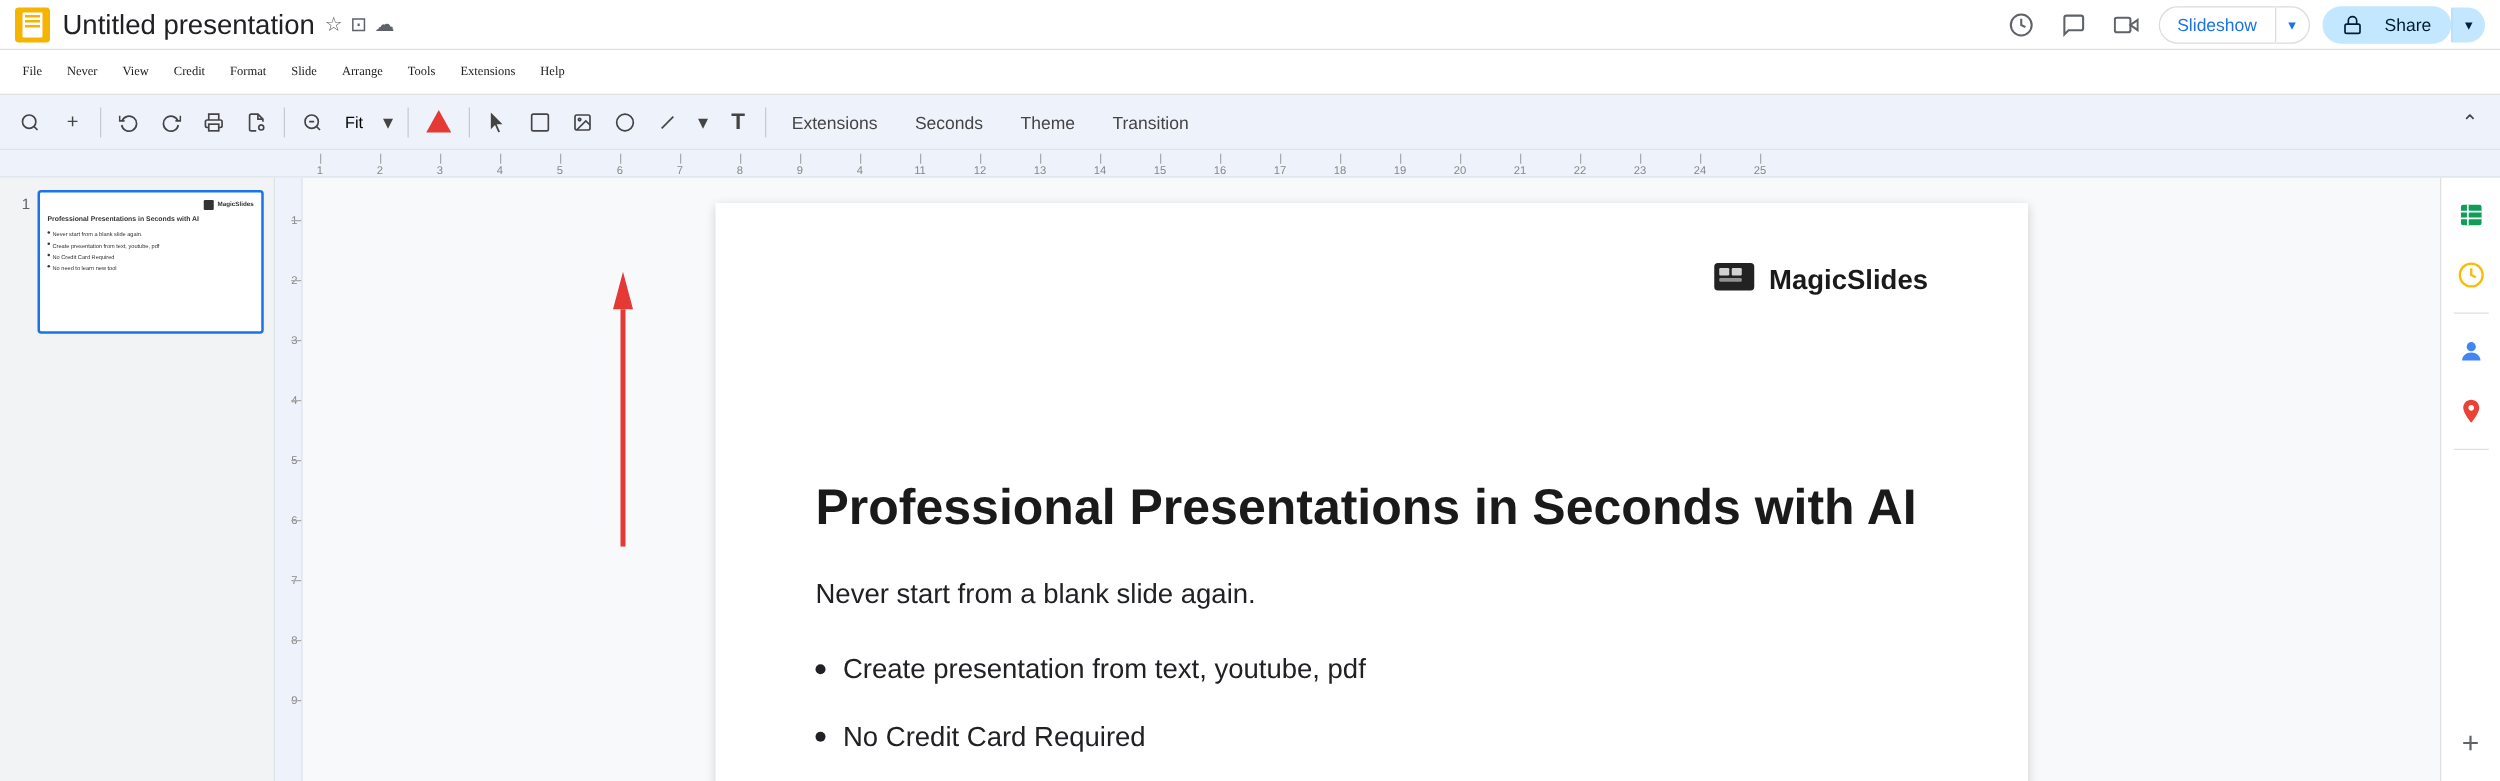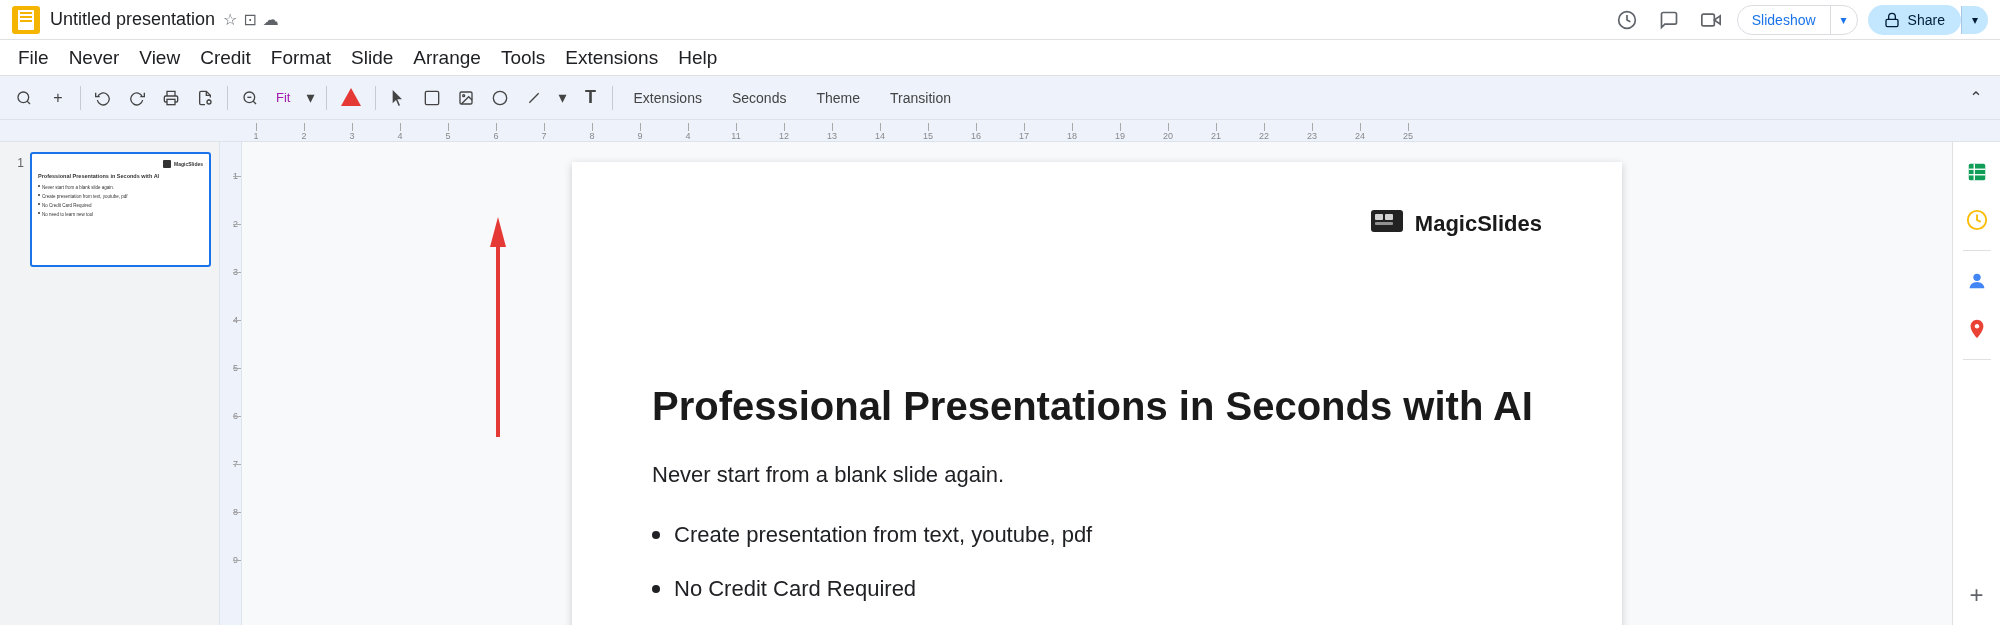--- a/index.html
+++ b/index.html
@@ -30,21 +30,21 @@
     }
     #app-icon-inner::after {
       content: '';
       position: absolute;
       top: 2px; left: 2px; right: 2px;
       height: 2px;
       background: #f4b400;
       box-shadow: 0 4px 0 #f4b400, 0 8px 0 #f4b400;
     }
     #doc-title {
-      font-size: 18px;
+      font-size: 22px;
       color: #202124;
       margin-right: 8px;
       font-weight: 400;
     }
     .title-icon {
       color: #5f6368;
       font-size: 16px;
       margin-right: 6px;
       cursor: pointer;
     }
@@ -81,21 +81,21 @@
       border-right: 1px solid #dadce0;
     }
     #slideshow-arrow {
       padding: 6px 10px;
       color: #1a73e8;
       font-size: 12px;
     }
     #share-btn {
       display: flex;
       align-items: center;
-      gap: 8px;
+      gap: 18px;
       background: #c2e7ff;
       border: none;
       border-radius: 20px;
       padding: 7px 16px;
       cursor: pointer;
       font-size: 14px;
       color: #001d35;
       font-weight: 500;
     }
     #share-dropdown {
@@ -113,24 +113,25 @@
     #menu-bar {
       display: flex;
       align-items: center;
       height: 36px;
       background: #fff;
       padding: 0 8px;
       border-bottom: 1px solid #e0e0e0;
     }
     .menu-item {
       padding: 4px 10px;
-      font-size: 19px;
+      font-size: 10px;
       color: #202124;
       cursor: pointer;
       border-radius: 4px;
+      font-family: Liberation Serif, serif;
     }
 
     
     #toolbar {
       display: flex;
       align-items: center;
       height: 44px;
       background: #eef2fb;
       padding: 0 8px;
       gap: 2px;
@@ -152,21 +153,21 @@
       background: #c5cad3;
       margin: 0 4px;
     }
     .tool-text-btn {
       padding: 4px 8px;
       border-radius: 4px;
       border: none;
       background: transparent;
       cursor: pointer;
       font-size: 13px;
-      color: #a21caf;
+      color: #000000;
     }
     .slide-action-btn {
       padding: 5px 14px;
       border-radius: 4px;
       border: none;
       background: transparent;
       cursor: pointer;
       font-size: 14px;
       color: #444;
     }

